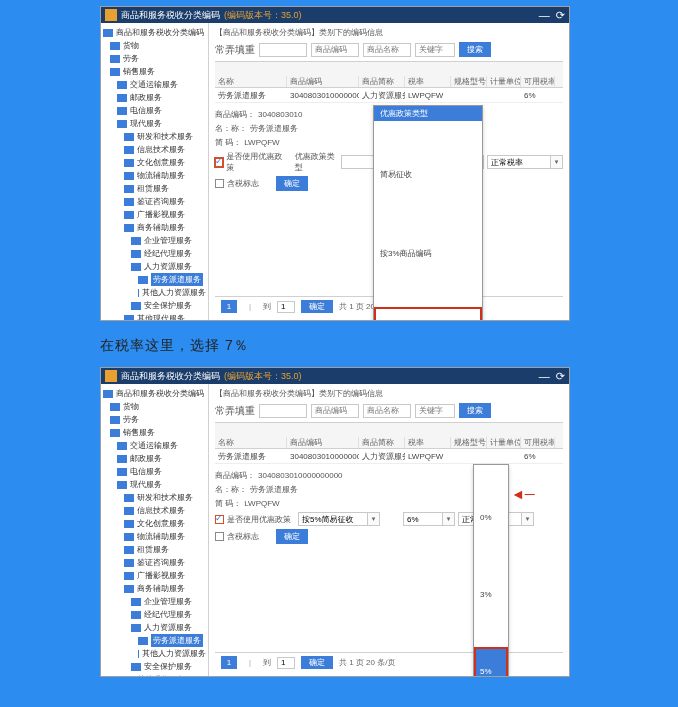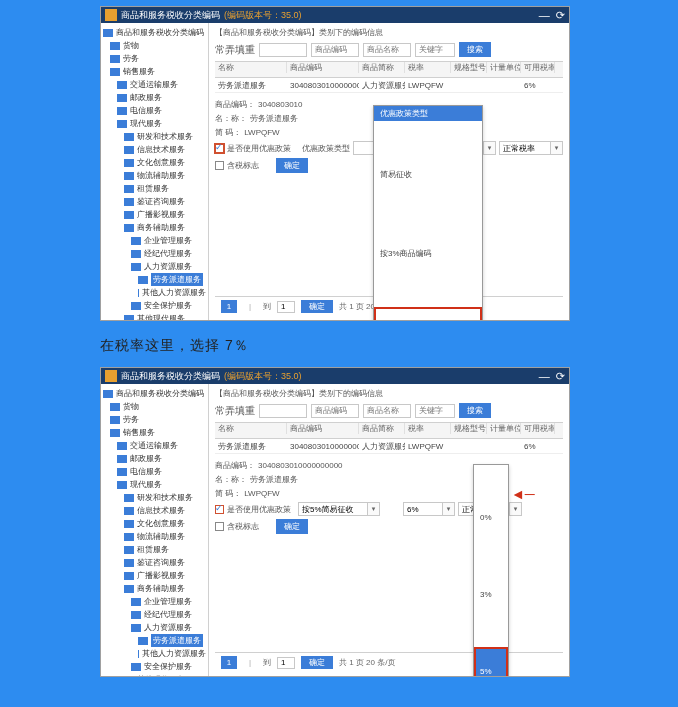--- a/index.html
+++ b/index.html
@@ -12,23 +12,23 @@
   .body { flex:1; display:flex; overflow:hidden; }
   .tree { width:108px; background:#fff; border-right:1px solid #d0d0d0; padding:3px 2px; overflow:hidden; font-size:8px; line-height:13px; }
   .tree .node { display:flex; align-items:center; white-space:nowrap; color:#333; }
   .tree .fld { width:10px; height:8px; background:#3b7dd8; margin-right:3px; display:inline-block; }
   .tree .sel { background:#3b7dd8; color:#fff; padding:0 2px; }
   .main { flex:1; display:flex; flex-direction:column; padding:4px 6px; position:relative; }
   .crumb { font-size:8px; color:#555; margin-bottom:4px; }
   .row { display:flex; align-items:center; gap:4px; margin-bottom:4px; }
   .lbl { font-size:10px; color:#555; }
   .inp { border:1px solid #c8c8c8; height:14px; font-size:8px; padding:0 3px; background:#fff; }
-  .inp.w40{width:40px}.inp.w48{width:48px}.inp.w52{width:52px}.inp.w70{width:70px}
+  .inp.w40{width:40px}.inp.w48{width:48px}.inp.w52{width:64px}.inp.w70{width:70px}
   .btn { background:#3b7dd8; color:#fff; border:none; height:15px; font-size:8px; padding:0 8px; cursor:pointer; }
-  .thead { display:flex; border-top:1px solid #d0d0d0; border-bottom:1px solid #d0d0d0; background:#f5f5f5; font-size:8px; color:#666; height:17px; align-items:flex-start; }
+  .thead { display:flex; border-top:1px solid #d0d0d0; border-bottom:1px solid #d0d0d0; background:#f5f5f5; font-size:8px; color:#666; height:27px; align-items:flex-end; }
   .th { padding:0 3px; border-right:1px solid #e0e0e0; overflow:hidden; white-space:nowrap; }
   .tr { display:flex; font-size:8px; height:15px; align-items:center; border-bottom:1px solid #eee; }
   .td { padding:0 3px; overflow:hidden; white-space:nowrap; color:#444; }
   .c0{width:72px}.c1{width:72px}.c2{width:46px}.c3{width:46px}.c4{width:36px}.c5{width:34px}.c6{width:34px}
   .form { font-size:8px; color:#555; }
   .form .frow { display:flex; align-items:center; margin-bottom:3px; gap:3px; }
   .chk { width:9px; height:9px; border:1px solid #888; display:inline-block; }
   .chk.on { border-color:#d05030; background:#fff; position:relative; }
   .chk.on::after { content:"✓"; color:#3b7dd8; position:absolute; top:-3px; left:-1px; font-size:9px; }
   .chk.red-outline { box-shadow:0 0 0 1px #d05030; }

